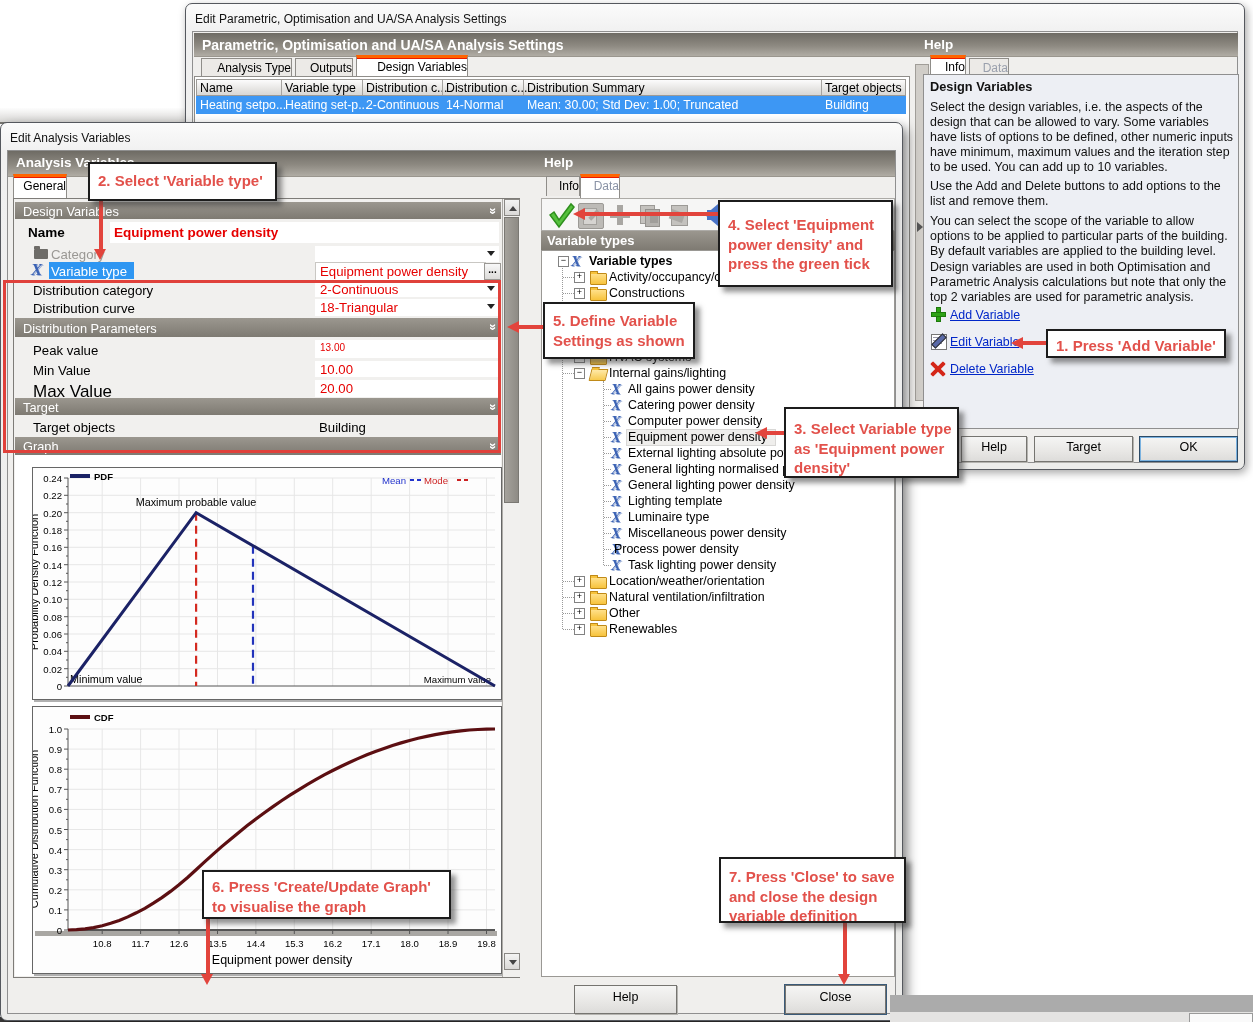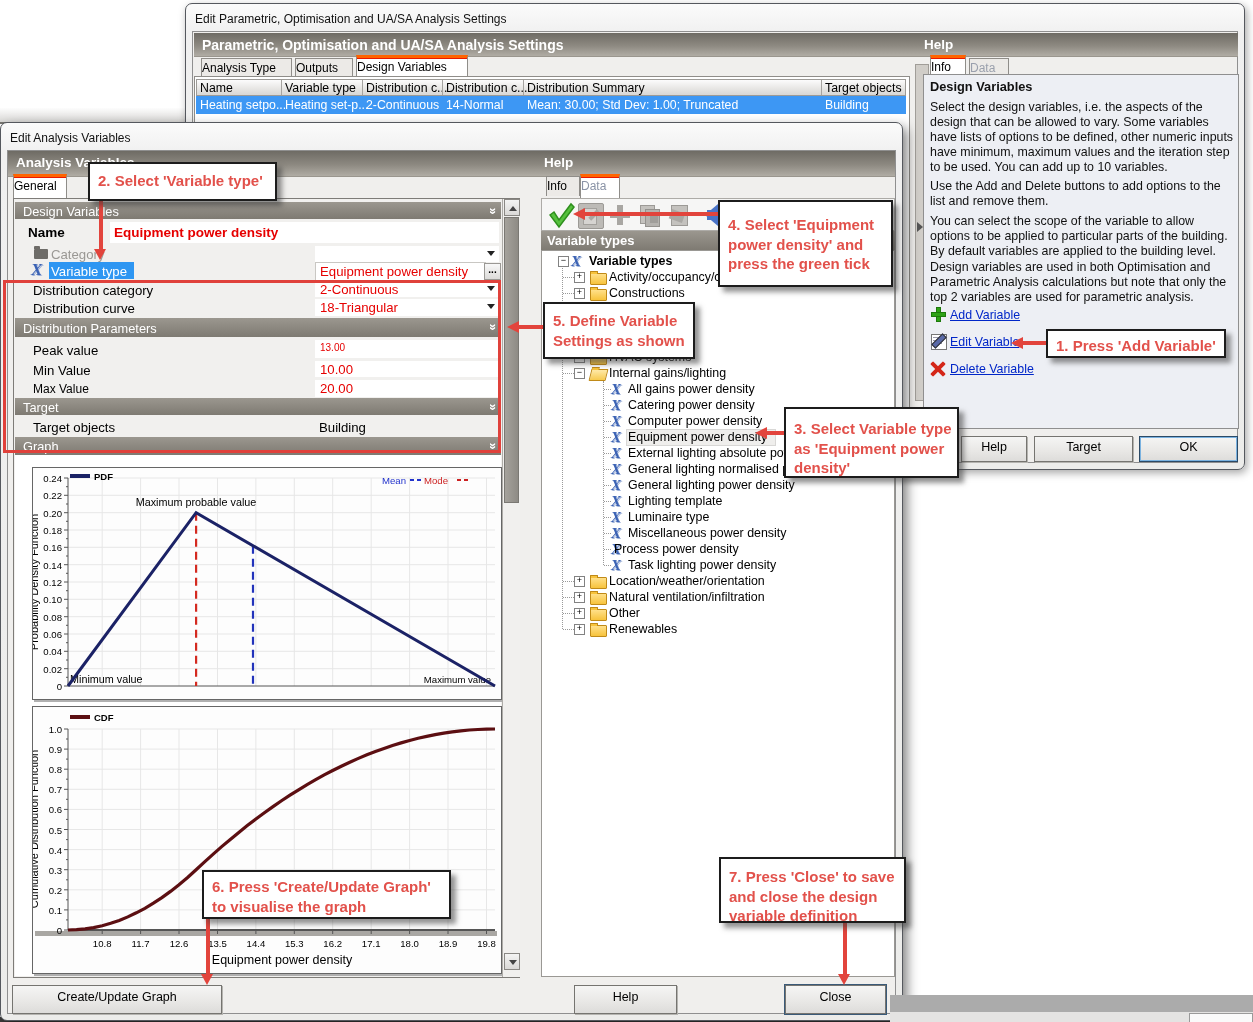--- a/index.html
+++ b/index.html
@@ -6,21 +6,21 @@
 body{width:1253px;height:1022px;position:relative;background:#fff;overflow:hidden;
  font-family:"Liberation Sans",sans-serif;-webkit-font-smoothing:antialiased}
 .a{position:absolute}
 .win{position:absolute;background:#f0f0f0;border:1px solid #55585e;border-radius:7px;
  background:linear-gradient(180deg,#fbfbfb,#f0f0f0 30px,#ececea)}
 .wtitle{position:absolute;left:9px;top:8px;font-size:12px;color:#111}
 .wbody{position:absolute;left:6px;top:27px;right:6px;bottom:6px;border:1px solid #8f8f8f;background:#f0efed}
 .band{position:absolute;background:linear-gradient(180deg,#6e6b64,#8d8981 55%,#b0aca4);border-bottom:1px solid #9a968e}
 .band span{position:absolute;top:4px;color:#fff;font-weight:bold;font-size:13.5px}
 .tab{position:absolute;background:#eceae7;border:1px solid #8f8d89;border-bottom:none;
- font-size:12px;color:#000;text-align:left}
+ font-size:12px;color:#000;text-align:right}
 .tabsel{background:#fff;border-top:3px solid #ff6400;box-shadow:inset 0 2px 0 -1px #e81800}
 .btn{position:absolute;background:linear-gradient(180deg,#f5f5f4,#e8e7e5 60%,#dddcda);
  border:1px solid #757470;box-shadow:1px 1px 0 #b5b4b0;font-size:12.5px;text-align:center;color:#000}
 .sech{position:absolute;left:14px;width:486px;background:linear-gradient(180deg,#9b978f,#7e7a72);
  color:#fff;font-size:12.8px;padding-top:2px;padding-left:8px;box-sizing:border-box}
 .sech i{position:absolute;right:4px;top:2px;font-style:normal;font-size:12px;transform:rotate(90deg);font-weight:bold}
 .gv{position:absolute;background:#fff;font-size:13.2px}
 .red{color:#e60000}
 .drop{position:absolute;width:14px;background:#fff}
 .drop:after{content:"";position:absolute;left:3px;top:5px;border:4px solid transparent;border-top:5px solid #222}
@@ -153,21 +153,21 @@
   <div class="gv" style="left:301px;top:100px;width:184px;height:17px"></div>
   <div class="a red" style="left:306px;top:101px;font-size:13.2px">18-Triangular</div>
   <div class="drop" style="left:470px;top:100px;height:14px"></div>
   <div class="sech" style="left:1px;top:119px;height:19px;padding-top:3px">Distribution Parameters<i>»</i></div>
   <div class="a" style="left:19px;top:144px;font-size:13.2px">Peak value</div>
   <div class="gv" style="left:301px;top:141px;width:184px;height:18px"></div>
   <div class="a red" style="left:306px;top:143px;font-size:10px">13.00</div>
   <div class="a" style="left:19px;top:164px;font-size:13.2px">Min Value</div>
   <div class="gv" style="left:301px;top:162px;width:184px;height:16px"></div>
   <div class="a red" style="left:306px;top:163px;font-size:13.2px">10.00</div>
-  <div class="a" style="left:19px;top:183px;font-size:12px">Max Value</div>
+  <div class="a" style="left:19px;top:183px;font-size:17px">Max Value</div>
   <div class="gv" style="left:301px;top:181px;width:184px;height:17px"></div>
   <div class="a red" style="left:306px;top:182px;font-size:13.2px">20.00</div>
   <div class="sech" style="left:1px;top:199px;height:17px">Target<i>»</i></div>
   <div class="a" style="left:19px;top:221px;font-size:13.2px">Target objects</div>
   <div class="a" style="left:305px;top:221px;font-size:13.2px">Building</div>
   <div class="sech" style="left:1px;top:238px;height:18px;padding-top:2px">Graph<i>»</i></div>
   <div class="a" style="left:1px;top:256px;width:486px;height:521px;background:#fff"></div>
   <div class="a" id="chart1" style="left:18px;top:268px;width:468px;height:231px;border:1px solid #666;background:#fdfdfd;box-shadow:2px 2px 0 #b0b0b0">
         <svg width="468" height="231" style="position:absolute;left:0;top:0">
 <g stroke="#e7e7e7" stroke-width="1">
@@ -510,21 +510,20 @@
         <div class="eb" style="left:32px">+</div>
         <div class="fold" style="left:48px"></div>
         <span class="tt" style="left:67px">Other</span>
       </div>
   <div class="tr" style="top:370px">
         <div class="eb" style="left:32px">+</div>
         <div class="fold" style="left:48px"></div>
         <span class="tt" style="left:67px">Renewables</span>
       </div>
  </div>
- <div class="btn" style="left:11px;top:862px;width:208px;height:23px;padding-top:4px">Create/Update Graph</div>
  <div class="btn" style="left:573px;top:862px;width:101px;height:23px;padding-top:4px">Help</div>
  <div class="btn" style="left:784px;top:862px;width:99px;height:23px;padding-top:4px;outline:1px solid #3a5a78">Close</div>
 </div>
 
 <div class="a" style="left:3px;top:280px;width:492px;height:167px;border:3px solid #e0413b;z-index:40"></div>
 
 <div class="ann" style="left:88px;top:162px;width:169px;height:24px;padding-top:7px">2. Select 'Variable type'</div>
 <div class="ash" style="left:99px;top:197px;width:4px;height:52px"></div>
 <div class="ahl" style="left:94px;top:249px;border-top:11px solid #e2443c;border-left-width:6px;border-right-width:6px"></div>
 <div class="ann" style="left:718px;top:200px;width:155px;height:66px;padding-top:13px">4. Select 'Equipment<br>power density' and<br>press the green tick</div>

